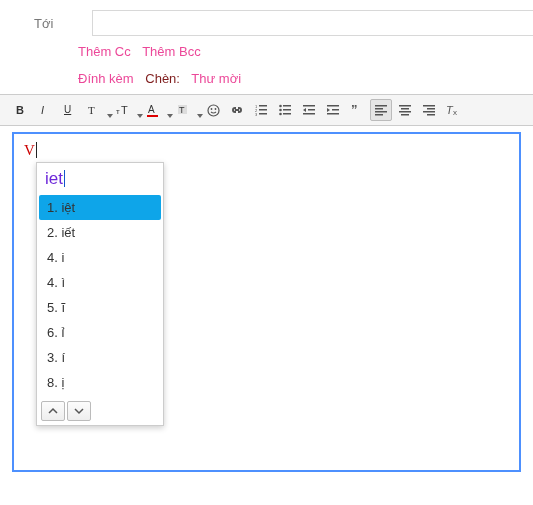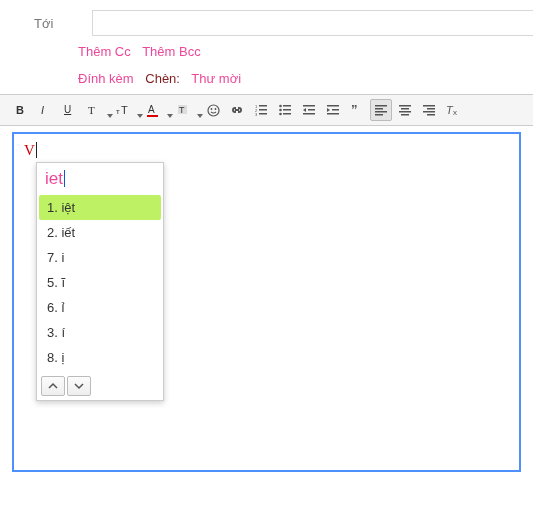--- a/index.html
+++ b/index.html
@@ -106,37 +106,37 @@
     left: 22px;
     width: 128px;
     background: #fff;
     border: 1px solid #ccc;
     box-shadow: 0 2px 6px rgba(0,0,0,.2);
     font-size: 13px;
   }
   .ime-input {
     padding: 6px 8px 4px 8px;
     font-size: 17px;
-    color: #ec4899;
+    color: #6d28d9;
   }
   .ime-cursor {
     display: inline-block;
     width: 1px; height: 17px;
     background: #1155cc;
     vertical-align: -3px;
     margin-left: 1px;
   }
   .ime-list { padding: 2px; }
   .ime-item {
     padding: 5px 8px;
     cursor: pointer;
     border-radius: 2px;
     color: #333;
   }
-  .ime-item.sel { background: #bef264; }
+  .ime-item.sel { background: #0ea5e9; }
   .ime-nav {
     display: flex;
     gap: 2px;
     padding: 4px;
   }
   .navbtn {
     width: 24px; height: 20px;
     border: 1px solid #bbb;
     border-radius: 2px;
     background: linear-gradient(#fcfcfc,#eee);
@@ -293,21 +293,22 @@
 </div>
 
 <div class="compose">
   <span class="typed">V</span><span class="caret-v"></span>
 
   <div class="ime">
     <div class="ime-input"><span>iet</span><span class="ime-cursor"></span></div>
     <div class="ime-list" id="ime-list">
         <div class="ime-item sel">1. iệt</div>
         <div class="ime-item">2. iết</div>
-        <div class="ime-item">7. i</div>
+        <div class="ime-item">4. i</div>
+        <div class="ime-item">4. ì</div>
         <div class="ime-item">5. ĩ</div>
         <div class="ime-item">6. ỉ</div>
         <div class="ime-item">3. í</div>
         <div class="ime-item">8. ị</div>
       </div>
     <div class="ime-nav">
       <div class="navbtn">
           <svg width="10" height="8" viewBox="0 0 10 8">
             <path d="M1 6 L5 2 L9 6" fill="none" stroke="#555" stroke-width="1.5"></path>
           </svg>

